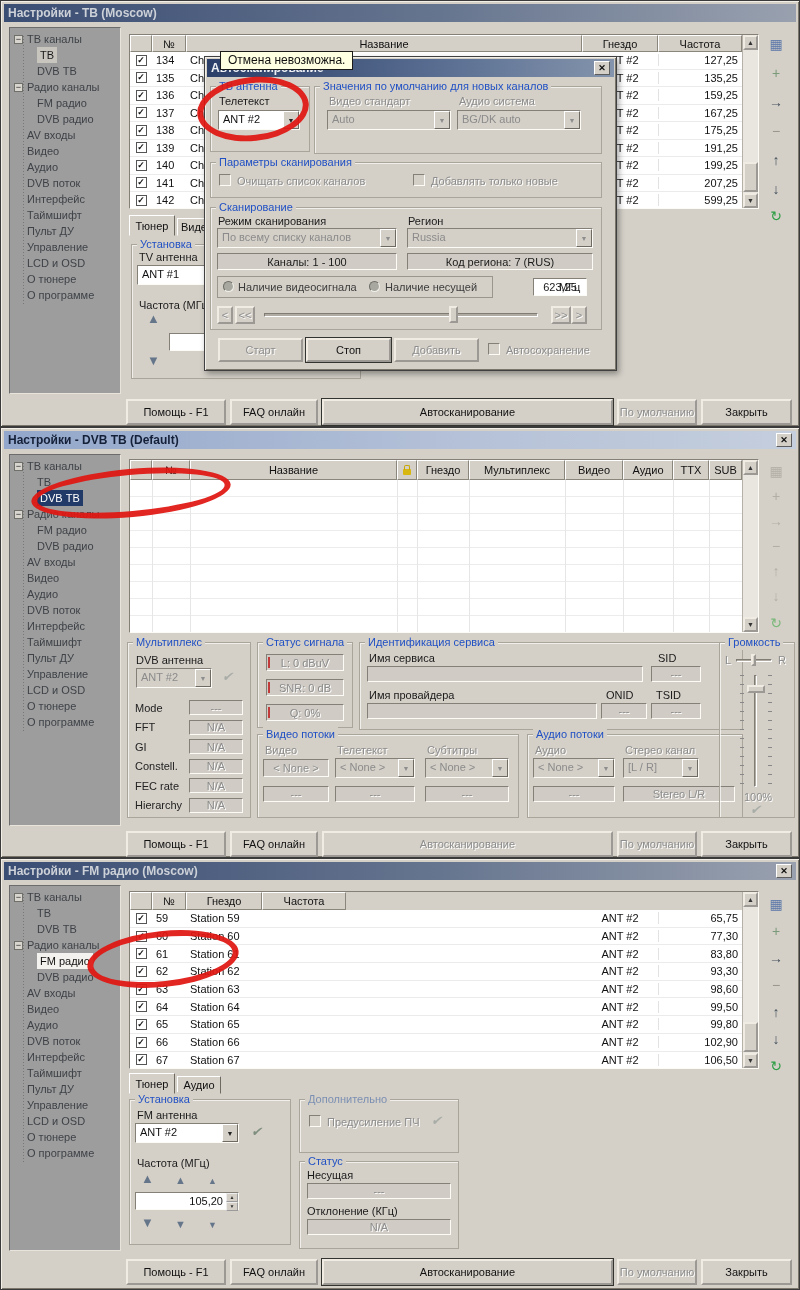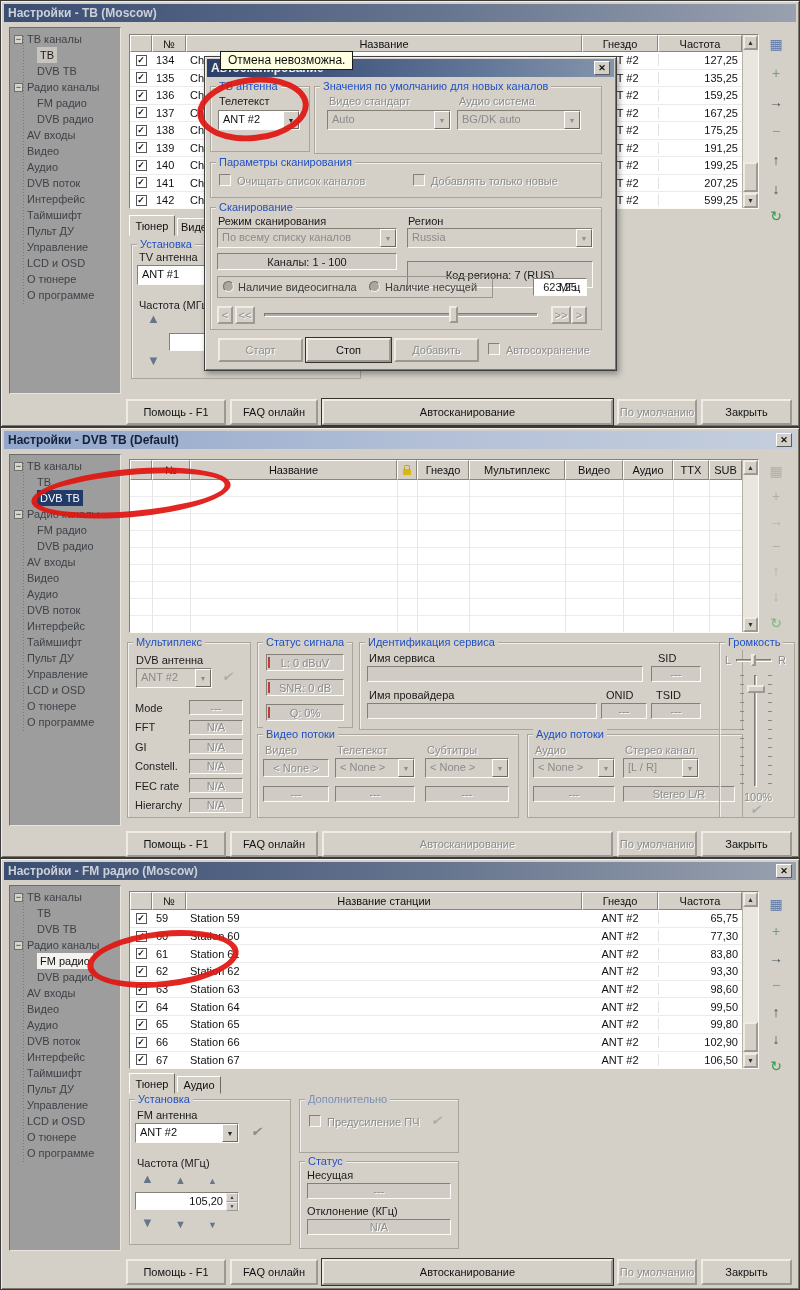--- a/index.html
+++ b/index.html
@@ -387,21 +387,21 @@
     <span class="lbl" style="left:203px;top:158px">Регион</span>
     <div class="combo cdis" style="left:12px;top:171px;width:180px">
       <span class="cv">По всему списку каналов</span>
       <span class="ca">▼</span>
     </div>
     <div class="combo cdis" style="left:202px;top:171px;width:186px">
       <span class="cv">Russia</span>
       <span class="ca">▼</span>
     </div>
     <div class="sunk" style="left:12px;top:196px;width:180px;height:17px">Каналы: 1 - 100</div>
-    <div class="sunk" style="left:202px;top:204px;width:186px;height:27px">Код региона: 7 (RUS)</div>
+    <div class="sunk" style="left:202px;top:196px;width:186px;height:17px">Код региона: 7 (RUS)</div>
 
     <div style="position:absolute;left:12px;top:219px;width:276px;height:22px;border:1px solid #9a968c"></div>
     <span class="rad" style="left:18px;top:224px"></span>
     <span class="lbl" style="left:33px;top:224px;color:#3c3c3c">Наличие видеосигнала</span>
     <span class="rad" style="left:164px;top:224px"></span>
     <span class="lbl" style="left:180px;top:224px;color:#3c3c3c">Наличие несущей</span>
     <div class="sunk white" style="left:294px;top:221px;width:54px;height:18px">623,25</div>
     <span class="lbl" style="left:354px;top:224px">МГц</span>
 
     <div class="btn dis" style="left:12px;top:249px;width:16px;height:18px">&lt;</div>
@@ -791,21 +791,20 @@
       <div class="tn i">
 
         <span>О программе</span>
       </div>
     </div>
 
   <div class="tbl" style="left:128px;top:32px;width:630px;height:178px">
     <div class="thead" style="height:18px">
       <span class="th" style="width:22px"></span>
       <span class="th" style="width:34px">№</span>
-      <span class="th" style="flex:1">Название станции</span>
       <span class="th" style="width:76px">Гнездо</span>
       <span class="th" style="width:84px">Частота</span>
     </div>
     <div class="rows" style="top:18px">
 
         <div class="trow" style="height:17.7px">
           <span class="td c-cb">
               <span class="ck">✓</span>
             </span>
           <span class="td" style="width:34px">59</span>

